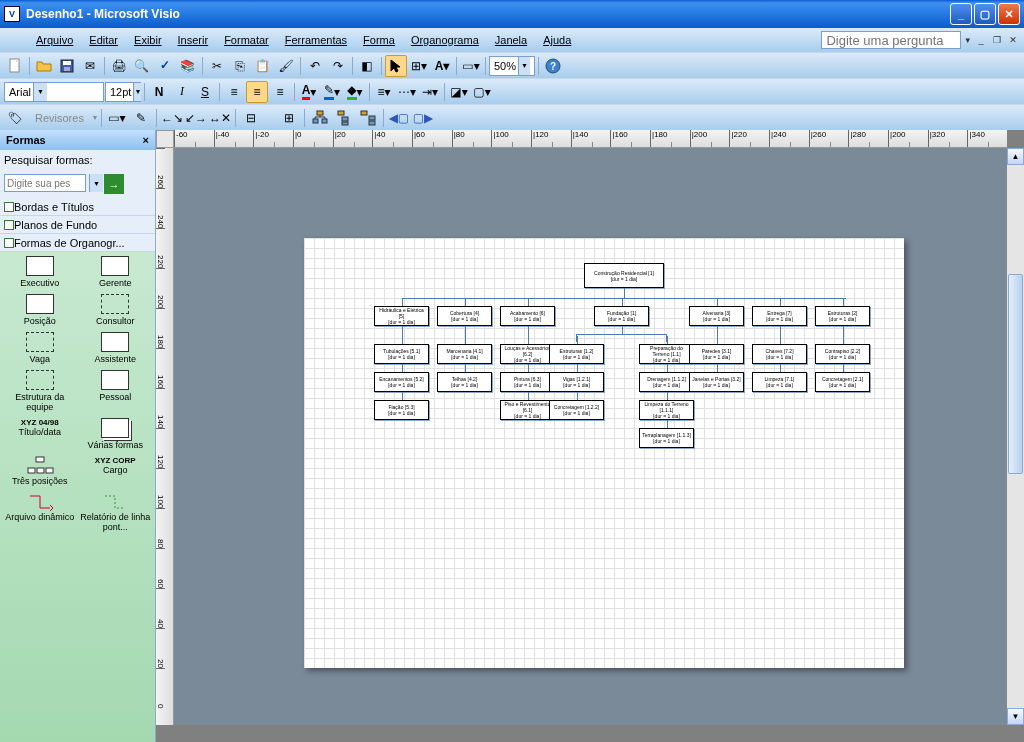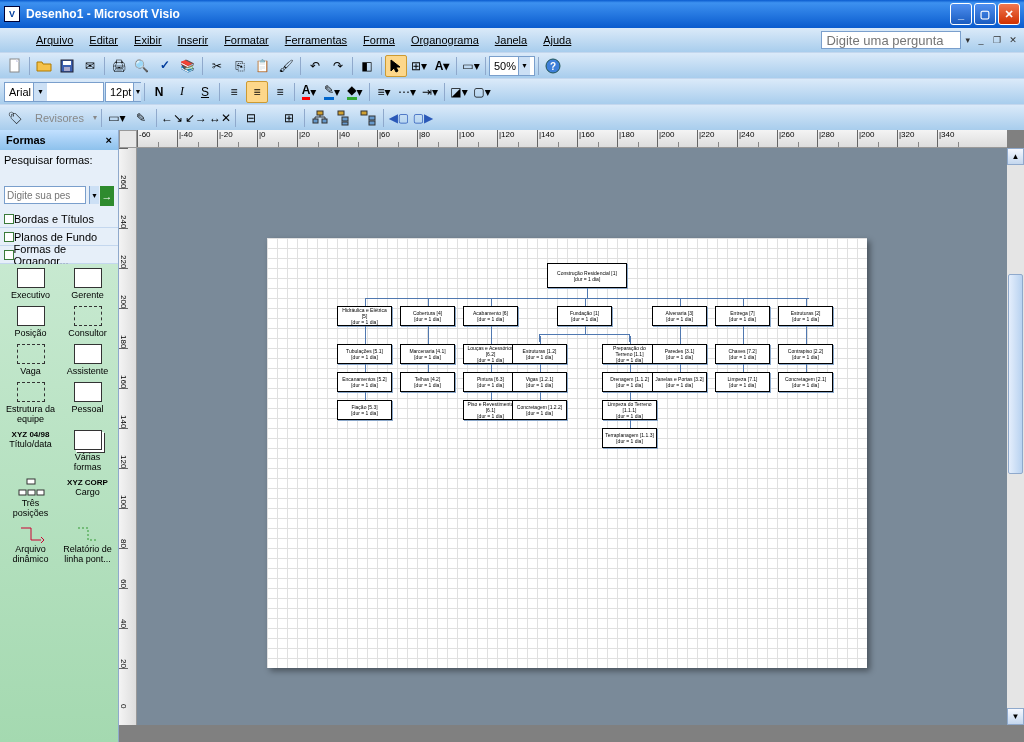--- a/index.html
+++ b/index.html
@@ -31,25 +31,25 @@
 .font-name { width: 100px; }
 .font-size { width: 36px; }
 .dd-arrow { width: 14px; height: 18px; background: #cce0f5; border-left: 1px solid #7a9fcc; display: flex; align-items: center; justify-content: center; font-size: 7px; margin-left: 2px; }
 .zoom-box { width: 46px; }
 
 .reviewer-bar { height: 26px; background: linear-gradient(#dbeaf9, #a8cded); border-top: 1px solid #c4d7ee; display: flex; align-items: center; padding: 0 4px; gap: 2px; }
 .rev-label { font-size: 11px; color: #888; padding: 0 6px; border: 1px solid transparent; }
 
 .main-area { display: flex; height: 612px; }
 
-.shapes-panel { width: 119px; background: linear-gradient(#dbeaf9, #c4d7ee); display: flex; flex-direction: column; border-right: 1px solid #8fa9cc; }
+.shapes-panel { width: 156px; background: linear-gradient(#dbeaf9, #c4d7ee); display: flex; flex-direction: column; border-right: 1px solid #8fa9cc; }
 .shapes-header { height: 20px; background: linear-gradient(#c2e0ff, #8dc1ec); display: flex; align-items: center; padding: 0 6px; font-size: 11px; font-weight: bold; justify-content: space-between; }
 .shapes-header .close-x { font-size: 11px; cursor: default; }
 .search-area { background: #e6eff9; padding: 4px; font-size: 11px; }
-.search-area .search-label { margin-bottom: 20px; display: block; }
+.search-area .search-label { margin-bottom: 8px; display: block; }
 .search-row { display: flex; gap: 1px; }
 .search-input-shapes { width: 82px; height: 18px; border: 1px solid #7a9fcc; font-size: 10px; padding: 0 2px; }
 .search-go { width: 20px; height: 20px; background: #2e8b2e; color: #fff; display: flex; align-items: center; justify-content: center; font-size: 11px; }
 
 .stencil-list { background: #e6eff9; }
 .stencil-item { height: 18px; display: flex; align-items: center; font-size: 11px; padding-left: 4px; border-bottom: 1px solid #c4d7ee; }
 .stencil-icon { width: 10px; height: 10px; background: #fff; border: 1px solid #3a7a3a; display: inline-block; }
 
 .shape-gallery { flex: 1; background: linear-gradient(#c7e9d0, #a4d9b0); padding: 4px; display: grid; grid-template-columns: 1fr 1fr; gap: 6px 4px; align-content: start; overflow-y: auto; }
 .shape-cell { display: flex; flex-direction: column; align-items: center; font-size: 9px; text-align: center; }

